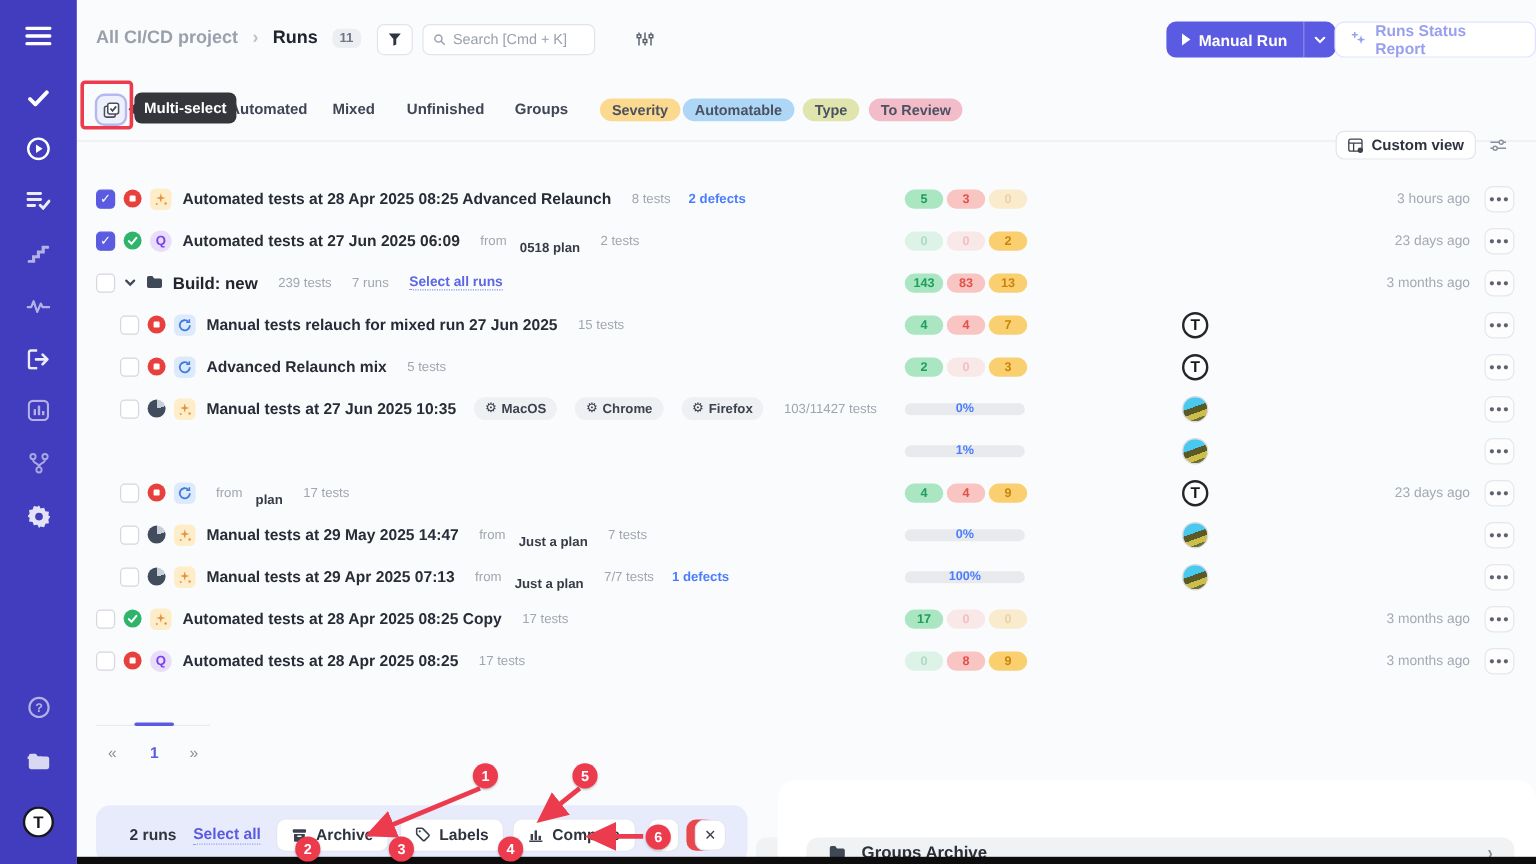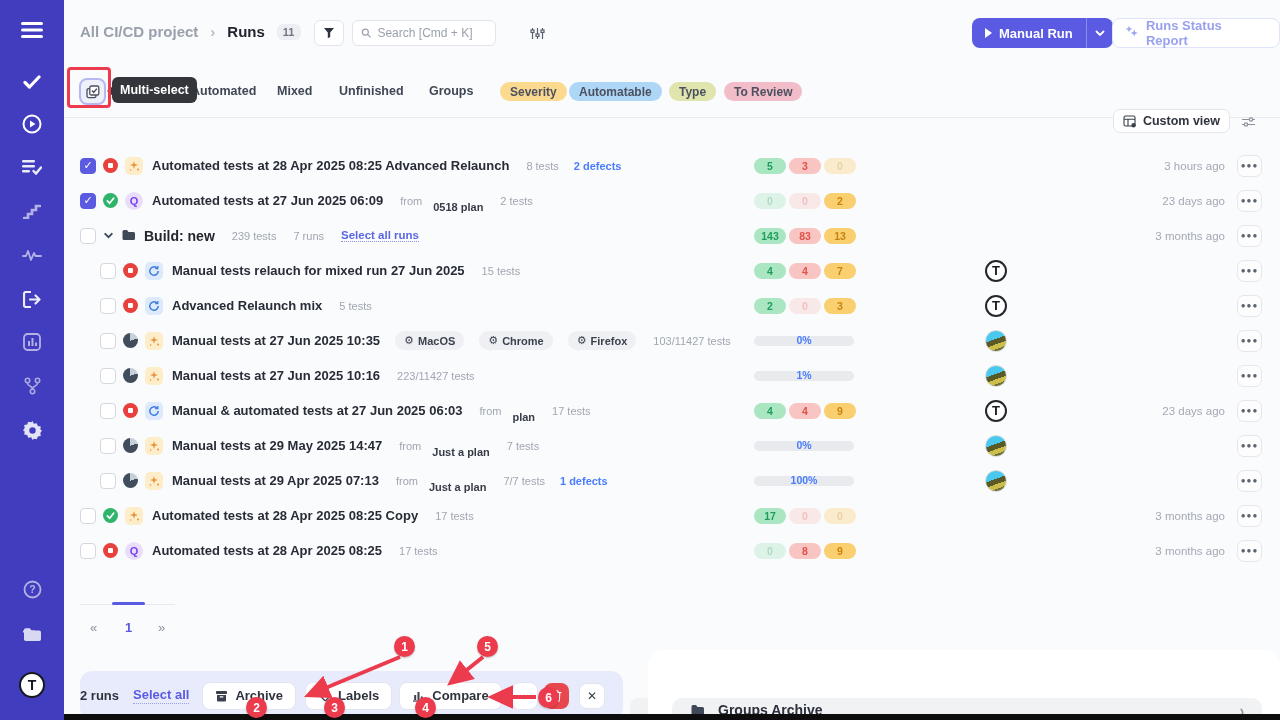--- a/index.html
+++ b/index.html
@@ -80,21 +80,21 @@
 
   
   .pag-line { position:absolute; left:80px; top:604px; width:95px; height:1px; background:#e8eaee; }
   .pag-active { position:absolute; left:112px; top:602px; width:33px; height:3px; background:#5b5ae2; border-radius:2px; }
   .pag-prev,.pag-next,.pag-page { position:absolute; top:620px; font-size:13px; color:#8b919c; cursor:pointer; }
   .pag-prev { left:90px; } .pag-next { left:158px; }
   .pag-page { left:125px; color:#5b5ae2; font-weight:700; }
 
   
   .abar { position:absolute; left:80px; top:671px; width:543px; height:49px; background:#e8ebfb; border-radius:12px; display:flex; align-items:center; z-index:6; }
-  .abar .cnt { font-size:13px; font-weight:800; color:#2e333d; }
+  .abar .cnt { margin-left:28px; font-size:13px; font-weight:800; color:#2e333d; }
   .abar .selall { margin-left:14px; font-size:13px; font-weight:600; color:#5b5be0; border-bottom:1.5px dotted #9aa0ef; padding-bottom:1px; cursor:pointer; }
   .abtn { height:28px; background:#fff; border:1px solid #e4e6ef; border-radius:8px; display:flex; align-items:center; gap:7px; padding:0 12px; font-size:13px; font-weight:700; color:#2e333d; cursor:pointer; }
   .abtn svg { flex:0 0 auto; }
   .ab-archive { margin-left:13px; } .ab-labels { margin-left:9px; } .ab-compare { margin-left:7px; }
   .ab-more { margin-left:10px; width:26px; padding:0; justify-content:center; font-size:8px; letter-spacing:1px; color:#5c636e; }
   .ab-del { margin-left:6px; width:25px; height:26px; background:#e8484d; border:none; border-radius:8px; display:flex; align-items:center; justify-content:center; cursor:pointer; }
   .ab-close { position:absolute; right:18px; width:26px; height:26px; background:#fff; border:1px solid #e4e6ef; border-radius:8px; display:flex; align-items:center; justify-content:center; font-size:12px; color:#3a404c; cursor:pointer; }
 
   
   .drawer { position:absolute; left:648px; top:650px; width:632px; height:70px; background:#fff; border-radius:16px 16px 0 0; z-index:4; }
@@ -416,51 +416,37 @@
         <span class="envchip"><span class="gear">⚙</span>Chrome</span>
         <span class="envchip"><span class="gear">⚙</span>Firefox</span>
         <span class="meta">103/11427 tests</span>
       </span>
       <span class="prog"><span class="fill" style="width:0%"></span></span>
       <span class="prog-txt">0%</span>
       <span class="av av-photo"></span>
       <button class="rowmore">●●●</button>
     </div>
     <div class="row" style="top: 210px;">
-      <span class="lead" style="margin-left:36px">
-        <span class="cb"></span>
-        <span class="st st-prog"></span>
-        <span class="ti ti-magic">
-          <svg width="12" height="12" viewBox="0 0 12 12">
-            <path d="M6 1 L6.9 4.1 L10 5 L6.9 5.9 L6 9 L5.1 5.9 L2 5 L5.1 4.1Z" fill="#e8923f"></path>
-            <circle cx="10" cy="9.6" r="1" fill="#e8923f"></circle>
-            <circle cx="2.6" cy="10" r=".8" fill="#e8923f"></circle>
-          </svg>
-        </span>
-        <span class="rtitle">Manual tests at 27 Jun 2025 10:16</span>
-        <span class="meta">223/11427 tests</span>
-      </span>
       <span class="prog"><span class="fill" style="width:5%"></span></span>
       <span class="prog-txt">1%</span>
       <span class="av av-photo"></span>
       <button class="rowmore">●●●</button>
     </div>
     <div class="row" style="top: 245px;">
       <span class="lead" style="margin-left:36px">
         <span class="cb"></span>
         <span class="st st-fail">
           <span class="st-sq"></span>
         </span>
         <span class="ti ti-rel">
           <svg width="12" height="12" viewBox="0 0 12 12" fill="none" stroke="#3f7ce0" stroke-width="1.5">
             <path d="M10.2 6a4.2 4.2 0 1 1-1.3-3"></path>
             <path d="M9.8 1v2.6H7.2" stroke-width="1.3"></path>
           </svg>
         </span>
-        <span class="rtitle">Manual &amp; automated tests at 27 Jun 2025 06:03</span>
         <span class="fromlbl">from</span>
         <span class="fromname">plan</span>
         <span class="meta">17 tests</span>
       </span>
       <span class="stats">
         <span class="pill g">4</span>
         <span class="pill r">4</span>
         <span class="pill y">9</span>
       </span>
       <span class="av av-t">T</span>

